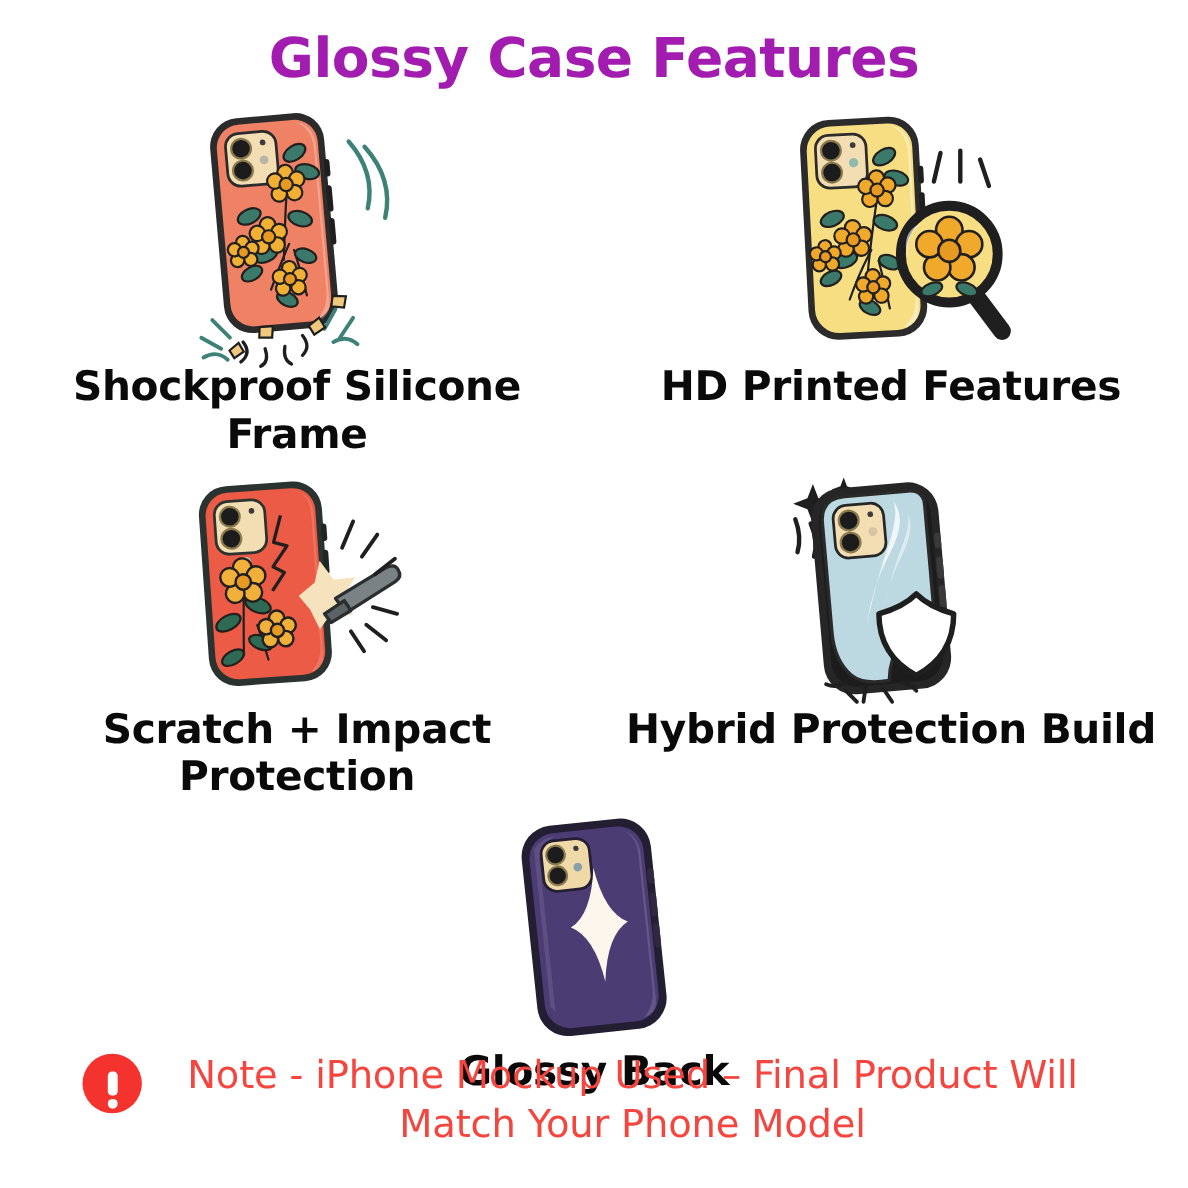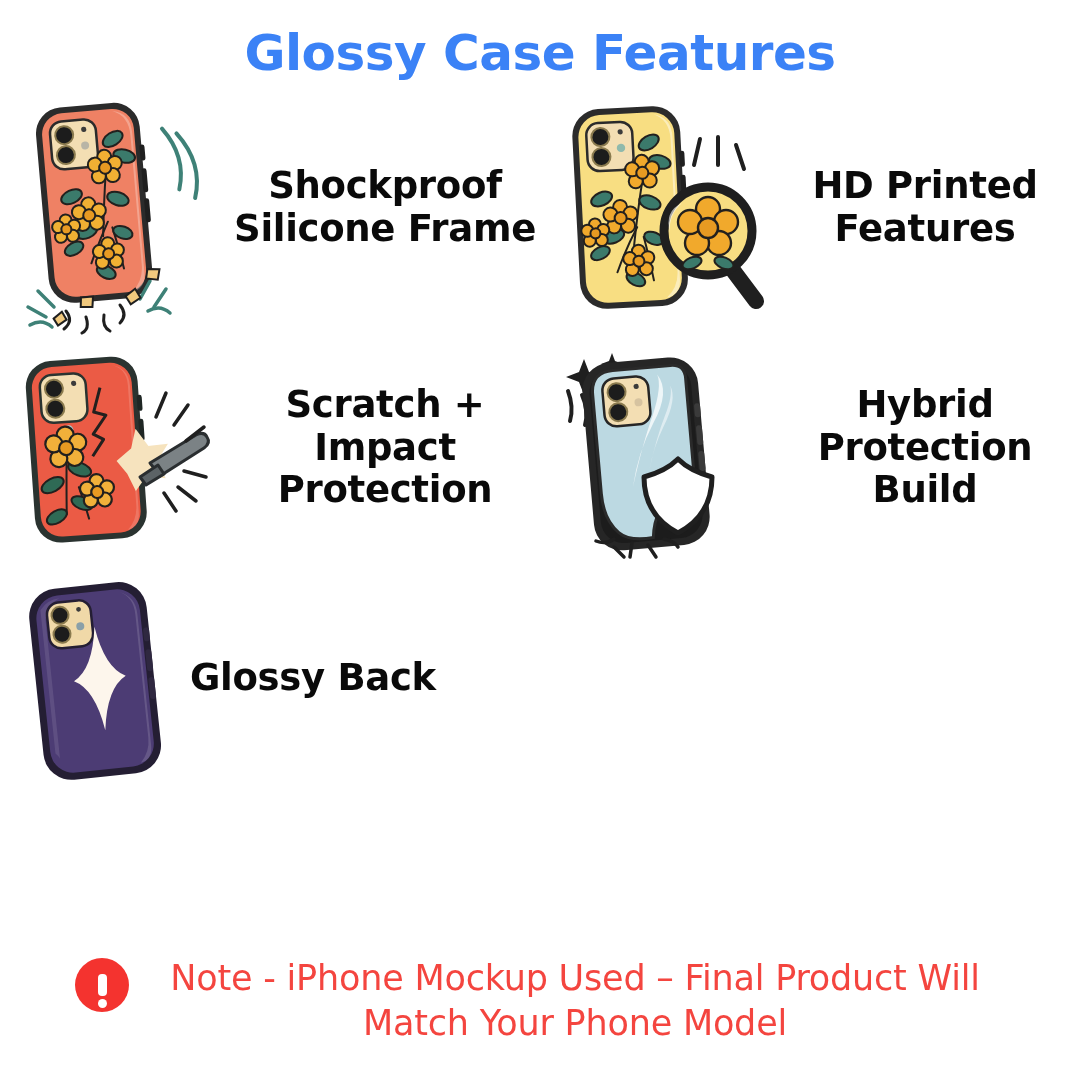--- a/index.html
+++ b/index.html
@@ -21,34 +21,35 @@
     background: #ffffff;
     display: flex;
     flex-direction: column;
     align-items: center;
   }
   .page-title {
     margin-top: 26px;
     font-size: 50px;
     font-weight: 700;
     letter-spacing: -0.5px;
-    color: #3b82f6;
+    color: #a21caf;
     text-align: right;
     line-height: 1.1;
   }
   .feature-grid {
     width: 1080px;
     display: flex;
     flex-wrap: wrap;
     justify-content: center;
     margin-top: 4px;
   }
   .feature-cell {
     width: 540px;
     display: flex;
+    flex-direction: column;
     align-items: center;
   }
   .feature-cell.full {
     width: 1080px;
   }
   .icon-wrap {
     height: 250px;
     display: flex;
     align-items: center;
     justify-content: center;

